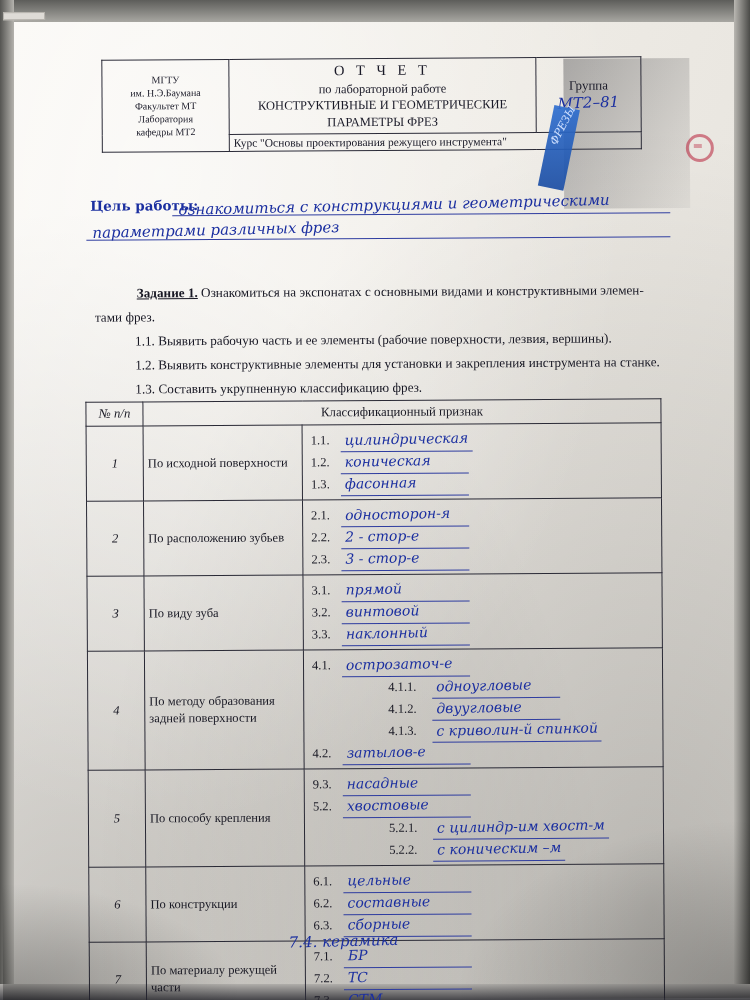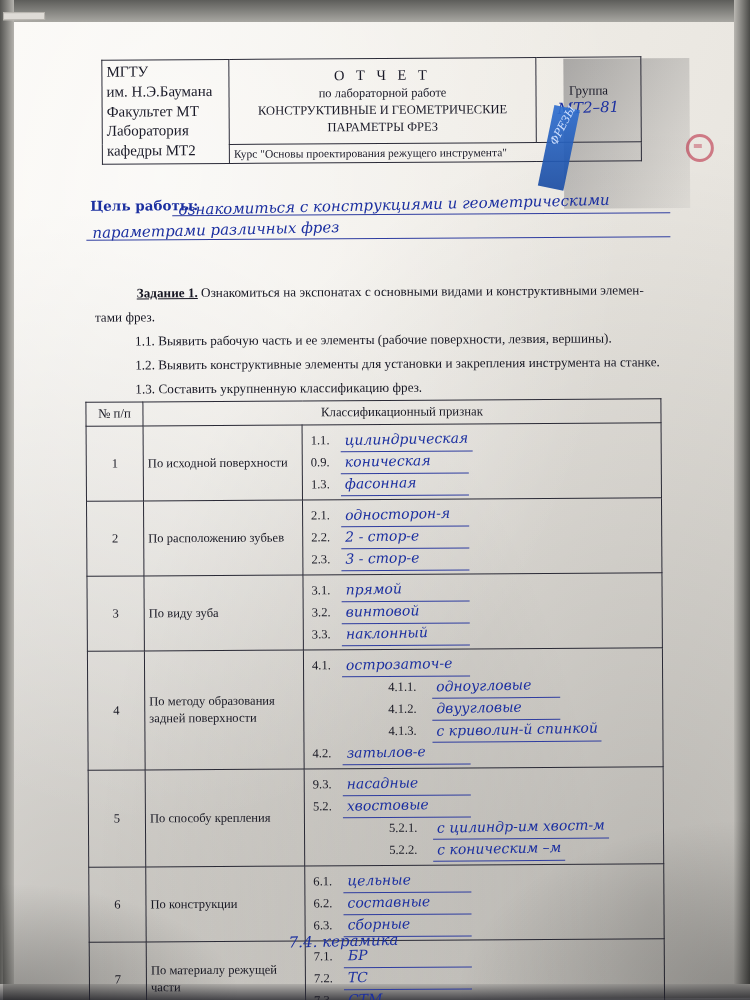--- a/index.html
+++ b/index.html
@@ -65,23 +65,23 @@
     font-size: 12.5px;
     color: #1a1a28;
   }
   .header-table td {
     border: 1px solid #2b2b38;
     padding: 2px 4px;
     vertical-align: middle;
   }
   .hdr-left {
     width: 118px;
-    text-align: left;
+    text-align: center;
     line-height: 1.32;
-    font-size: 15px;
+    font-size: 10px;
   }
   .hdr-mid {
     text-align: center;
     line-height: 1.35;
   }
   .hdr-right {
     width: 96px;
     text-align: center;
     vertical-align: top;
     padding-top: 3px;
@@ -215,21 +215,21 @@
     top: 400px;
     width: 576px;
     border-collapse: collapse;
     font-size: 12.6px;
     color: #191924;
   }
   .cls-table td, .cls-table th {
     border: 1px solid #2a2a36;
     vertical-align: middle;
   }
-  .col-num { width: 52px; text-align: center; }
+  .col-num { width: 52px; text-align: center; font-style: italic; }
   .col-name { width: 150px; text-align: left; line-height: 1.35; padding: 4px 4px; }
   .col-items { padding: 3px 6px 5px 8px; }
   .cls-head td { text-align: center; font-size: 12.8px; padding: 4px 2px; }
   .item {
     position: relative;
     height: 22px;
     line-height: 22px;
     white-space: nowrap;
   }
   .item .num { display: inline-block; min-width: 30px; }
@@ -353,21 +353,21 @@
       <tbody id="cls-body">
           <tr class="cls-head">
             <td class="col-num">№ п/п</td>
             <td colspan="2">Классификационный признак</td>
           </tr>
           <tr>
             <td class="col-num">1</td>
             <td class="col-name">По исходной поверхности</td>
             <td class="col-items">
               <div class="item"><span class="num">1.1.</span><span class="ul"><span class="w">цилиндрическая</span></span></div>
-              <div class="item"><span class="num">0.9.</span><span class="ul"><span class="w">коническая</span></span></div>
+              <div class="item"><span class="num">1.2.</span><span class="ul"><span class="w">коническая</span></span></div>
               <div class="item"><span class="num">1.3.</span><span class="ul"><span class="w">фасонная</span></span></div>
             </td>
           </tr>
           <tr>
             <td class="col-num">2</td>
             <td class="col-name">По расположению зубьев</td>
             <td class="col-items">
               <div class="item"><span class="num">2.1.</span><span class="ul"><span class="w">односторон-я</span></span></div>
               <div class="item"><span class="num">2.2.</span><span class="ul"><span class="w">2 - стор-е</span></span></div>
               <div class="item"><span class="num">2.3.</span><span class="ul"><span class="w">3 - стор-е</span></span></div>

